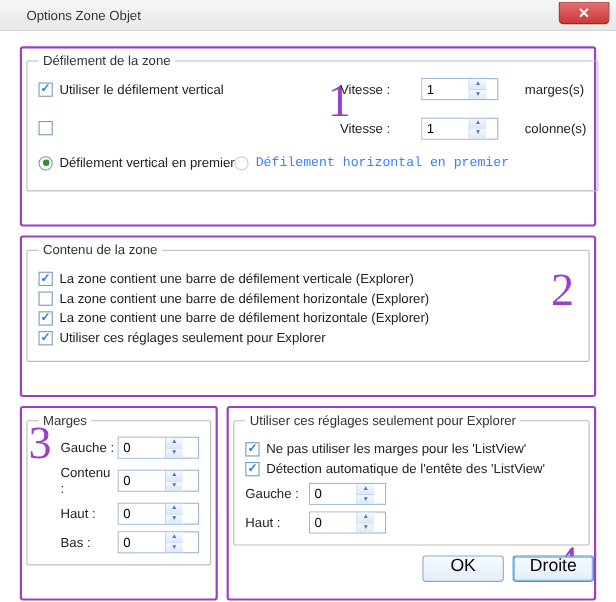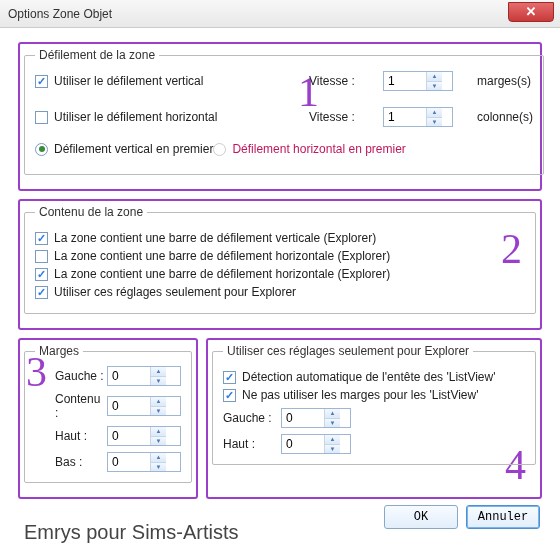--- a/index.html
+++ b/index.html
@@ -11,21 +11,21 @@
     width: 560px;
     height: 547px;
     overflow: hidden;
   }
   .titlebar {
     height: 28px;
     background: linear-gradient(#f7f7f7, #e8e8e8);
     border-bottom: 1px solid #ccc;
     display: flex;
     align-items: center;
-    padding: 0 8px;
+    padding: 0 24px;
     position: relative;
   }
   .titlebar .title { color: #333; }
   .close-btn {
     position: absolute;
     right: 6px; top: 2px;
     width: 46px; height: 20px;
     background: linear-gradient(#e56c6c, #c83a3a);
     border: 1px solid #a02828;
     border-radius: 0 0 4px 4px;
@@ -35,21 +35,21 @@
     line-height: 18px;
     font-size: 13px;
     cursor: pointer;
   }
   .content {
     padding: 14px 18px 10px 18px;
   }
   fieldset {
     border: 1px solid #bbb;
     border-radius: 2px;
-    margin: 0 0 10px 0;
+    margin: 0 0 26px 0;
     padding: 8px 10px 10px 10px;
     position: relative;
   }
   legend {
     padding: 0 4px;
     color: #333;
   }
   .hl {
     border: 2px solid #9a3fc9;
     border-radius: 3px;
@@ -82,21 +82,21 @@
     font-size: 11px;
     line-height: 11px;
     font-weight: bold;
   }
   .radio.checked::after {
     content: "";
     width: 6px; height: 6px;
     background: #3a8a3a;
     border-radius: 50%;
   }
-  .disabled { color: #be185d; }
+  .disabled { color: #3b82f6; font-family: Liberation Mono, monospace; }
   .disabled .radio { border-color: #ccc; }
   .lbl { color: #222; }
   .spin {
     display: inline-flex;
     align-items: stretch;
     border: 1px solid #9cb6d4;
     height: 20px;
     background: #fff;
   }
   .spin input {
@@ -160,26 +160,24 @@
     bottom: 18px;
     display: flex;
     gap: 8px;
   }
   .btn {
     min-width: 74px;
     height: 24px;
     border: 1px solid #8aa7c7;
     background: linear-gradient(#f7fbff, #e3eefb);
     border-radius: 3px;
-    font-size: 12px;
+    font-size: 16px;
     cursor: pointer;
     display: flex;
-    align-items: center;
     justify-content: center;
-    font-family: Liberation Mono, monospace;
   }
   .btn.primary {
     border-color: #4d90d0;
     box-shadow: 0 0 0 1px #7ab4ea inset;
   }
 </style>
 </head>
 <body>
 
 <div class="titlebar">
@@ -205,21 +203,20 @@
           <input value="1" style="">
           <span class="arrows">
               <div>▲</div>
               <div>▼</div>
             </span>
         </span>
         <span class="lbl" style="margin-left:10px">marges(s)</span>
 
         <div class="row">
           <span class="checkbox"></span>
-          <span class="lbl">Utiliser le défilement horizontal</span>
         </div>
         <span class="lbl">Vitesse :</span>
         <span class="spin">
           <input value="1" style="">
           <span class="arrows">
               <div>▲</div>
               <div>▼</div>
             </span>
         </span>
         <span class="lbl" style="margin-left:10px">colonne(s)</span>
@@ -301,25 +298,25 @@
         </div>
       </fieldset>
     </div>
 
     <div class="hl">
       <span class="hl-num" style="right:14px; bottom:8px;">4</span>
       <fieldset>
         <legend>Utiliser ces réglages seulement pour Explorer</legend>
         <div class="row">
           <span class="checkbox checked"></span>
+          <span class="lbl">Ne pas utiliser les marges pour les 'ListView'</span>
+        </div>
+        <div class="row">
+          <span class="checkbox checked"></span>
           <span class="lbl">Détection automatique de l'entête des 'ListView'</span>
-        </div>
-        <div class="row">
-          <span class="checkbox checked"></span>
-          <span class="lbl">Ne pas utiliser les marges pour les 'ListView'</span>
         </div>
         <div class="lv-grid">
           <span class="lbl">Gauche :</span>
           <span class="spin" style="width:70px">
               <input value="0" style="">
               <span class="arrows">
                 <div>▲</div>
                 <div>▼</div>
               </span>
             </span>
@@ -336,17 +333,17 @@
     </div>
   </div>
 
   <div class="footer-text">Emrys pour Sims-Artists</div>
 
   <div class="buttons">
     <div class="btn">
         <span>OK</span>
       </div>
     <div class="btn primary">
-        <span>Annuler</span>
+        <span>Droite</span>
       </div>
   </div>
 
 </div>
 
 </body></html>

